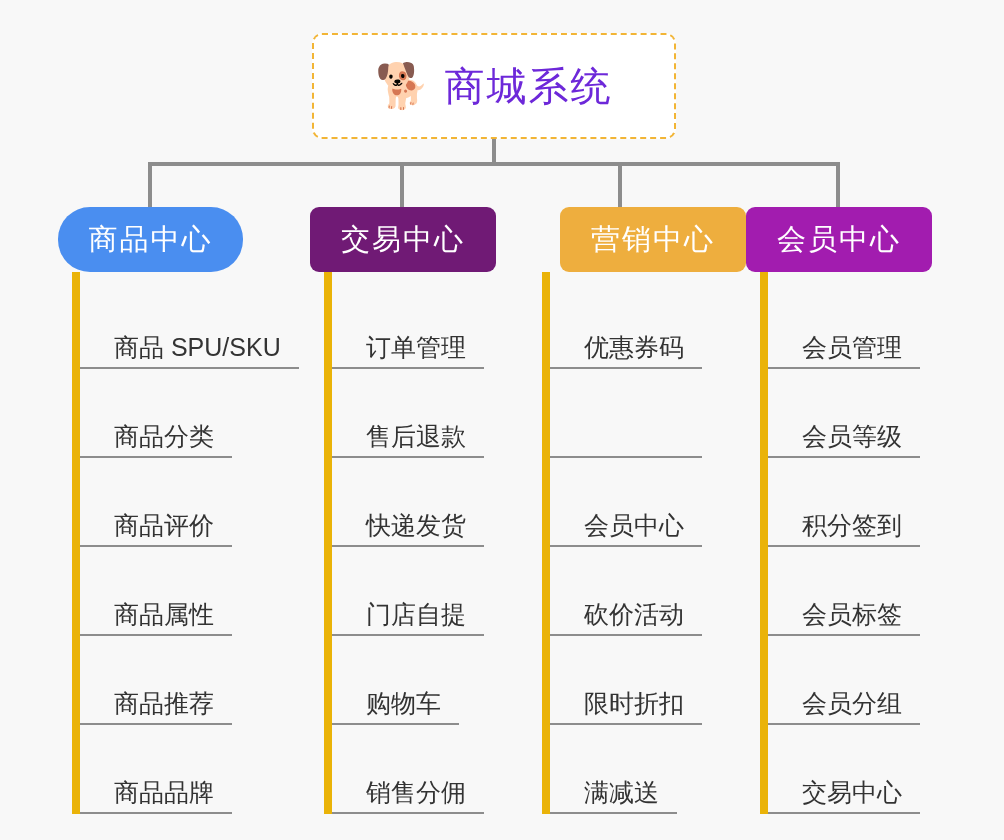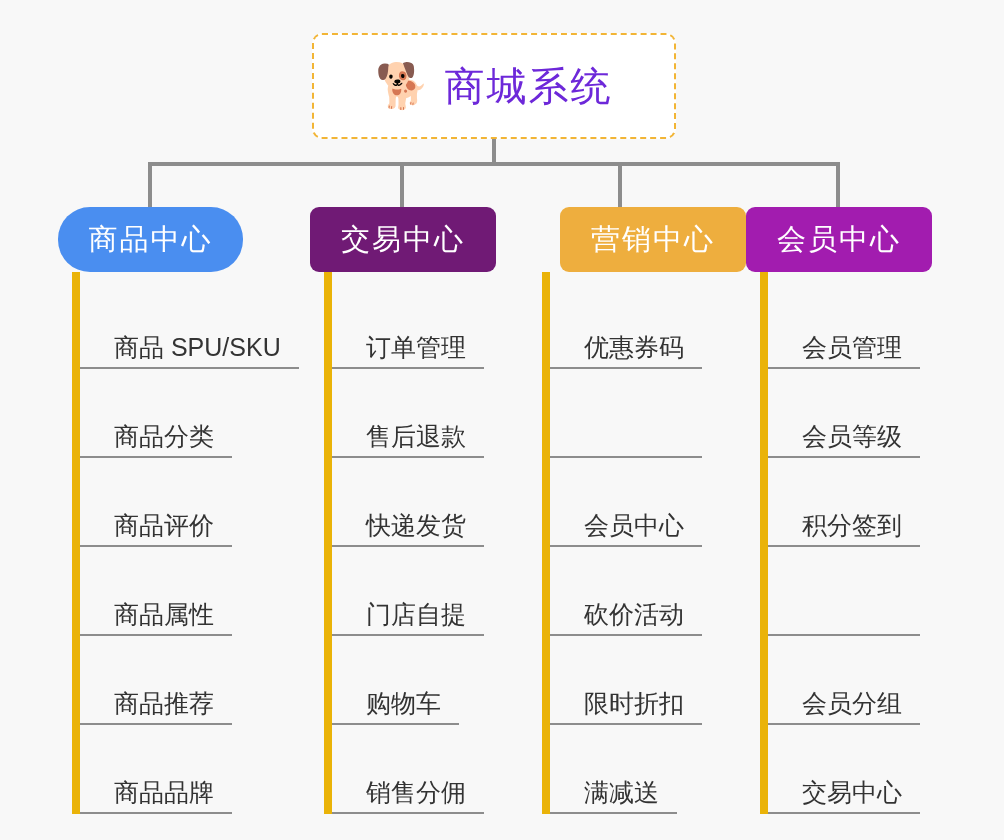--- a/index.html
+++ b/index.html
@@ -254,20 +254,21 @@
         </div>
       <div class="leaf">
           <span class="leaf-label">会员等级</span>
           <span class="leaf-underline" style="width: 152px;"></span>
         </div>
       <div class="leaf">
           <span class="leaf-label">积分签到</span>
           <span class="leaf-underline" style="width: 152px;"></span>
         </div>
       <div class="leaf">
+          <span class="leaf-label">会员标签</span>
           <span class="leaf-underline" style="width: 152px;"></span>
         </div>
       <div class="leaf">
           <span class="leaf-label">会员分组</span>
           <span class="leaf-underline" style="width: 152px;"></span>
         </div>
       <div class="leaf">
           <span class="leaf-label">交易中心</span>
           <span class="leaf-underline" style="width: 152px;"></span>
         </div>

